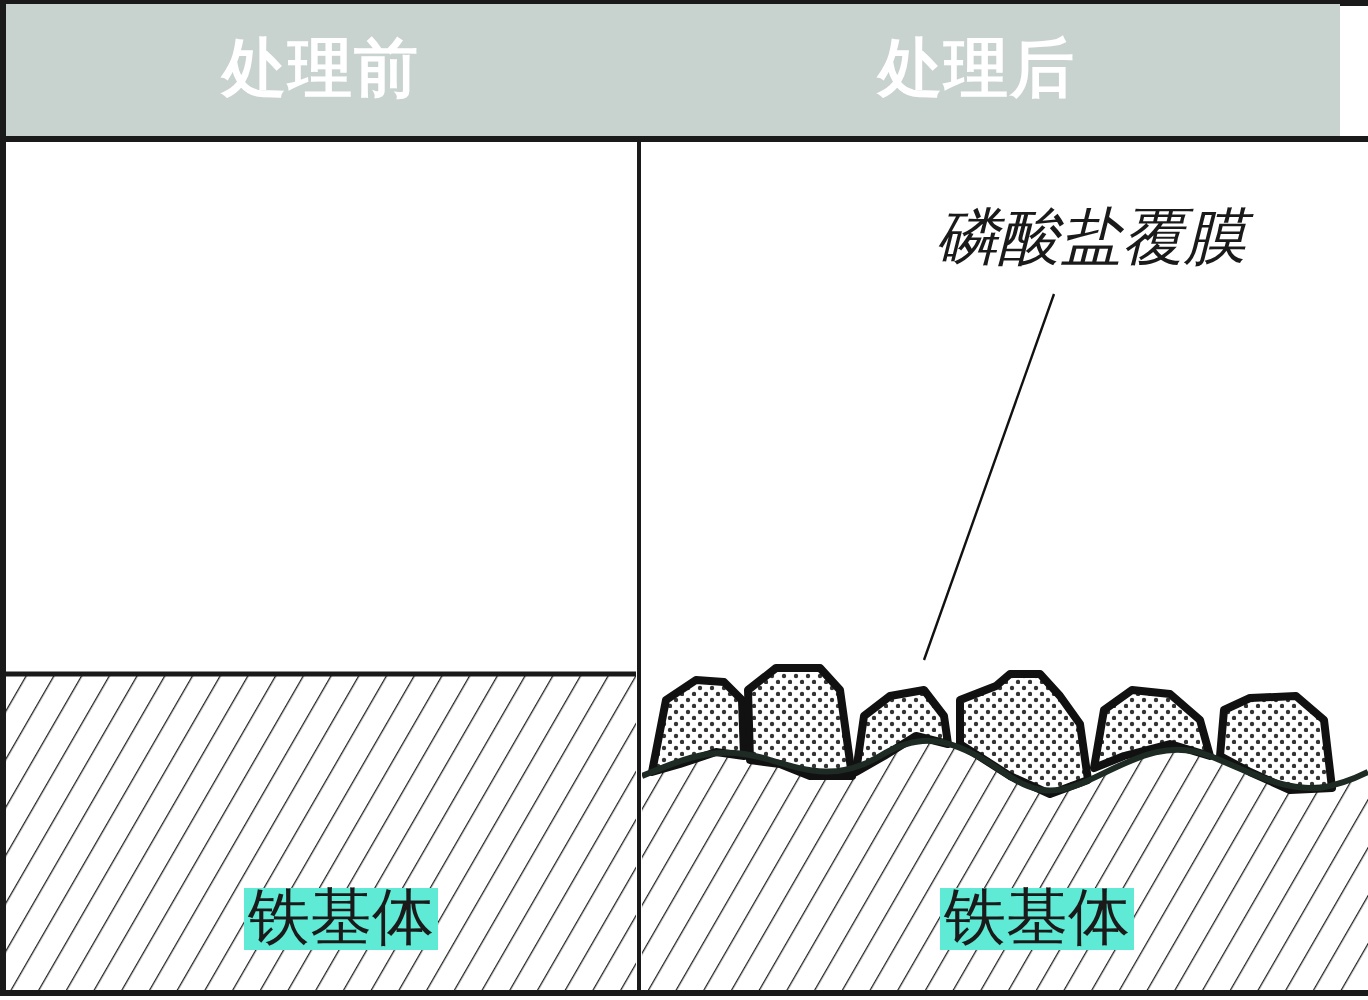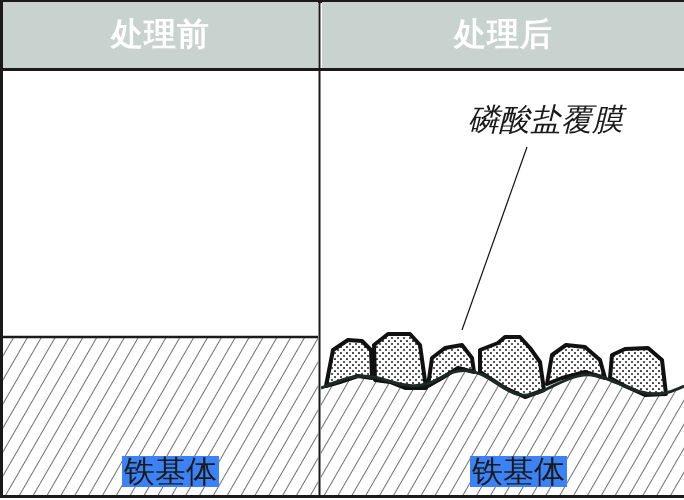--- a/index.html
+++ b/index.html
@@ -3,24 +3,24 @@
 <meta charset="utf-8">
 <style>
   html, body { margin: 0; padding: 0; background: #ffffff; }
   body { width: 684px; height: 500px; position: relative; overflow: hidden;
          font-family: "DejaVu Sans", "Liberation Sans", sans-serif; }
   .frame { position: absolute; left: 0; top: 0; width: 684px; height: 388px; }
   .header { position: absolute; top: 2px; height: 66px; background: #c8d2ce;
             display: flex; align-items: center; justify-content: center;
             color: #ffffff; font-weight: bold; font-size: 32px; letter-spacing: 1px; }
   .header.left { left: 3px; width: 315px; }
-  .header.right { left: 322px; width: 363px; }
+  .header.right { left: 307px; width: 363px; }
   .label { position: absolute; font-size: 30px; color: #1a1a1a; line-height: 1; }
   .label.film { left: 468px; top: 104px; font-size: 31px; font-style: italic; }
-  .label.base { font-size: 31px; background: #3b82f6; padding: 0 2px; margin-top: 12px; }
+  .label.base { font-size: 31px; background: #5eead4; padding: 0 2px; }
   .label.base.l { left: 122px; top: 444px; }
   .label.base.r { left: 470px; top: 444px; }
   svg { position: absolute; left: 0; top: 0; }
 </style>
 </head>
 <body>
 
 <div class="frame">
   <svg width="684" height="500" viewBox="0 0 684 500">
     <defs>

